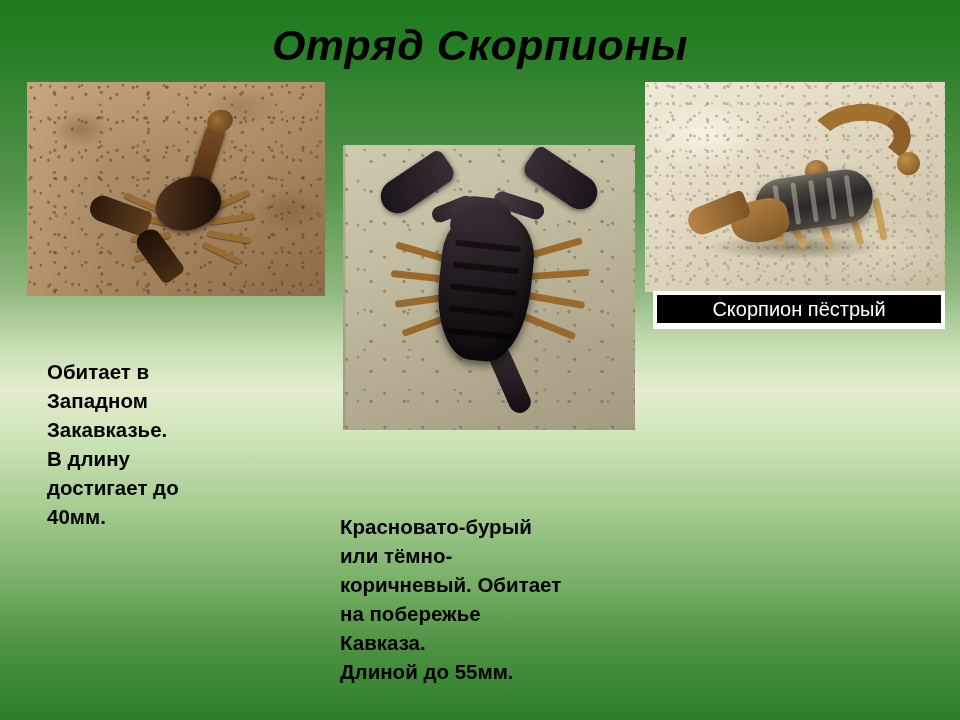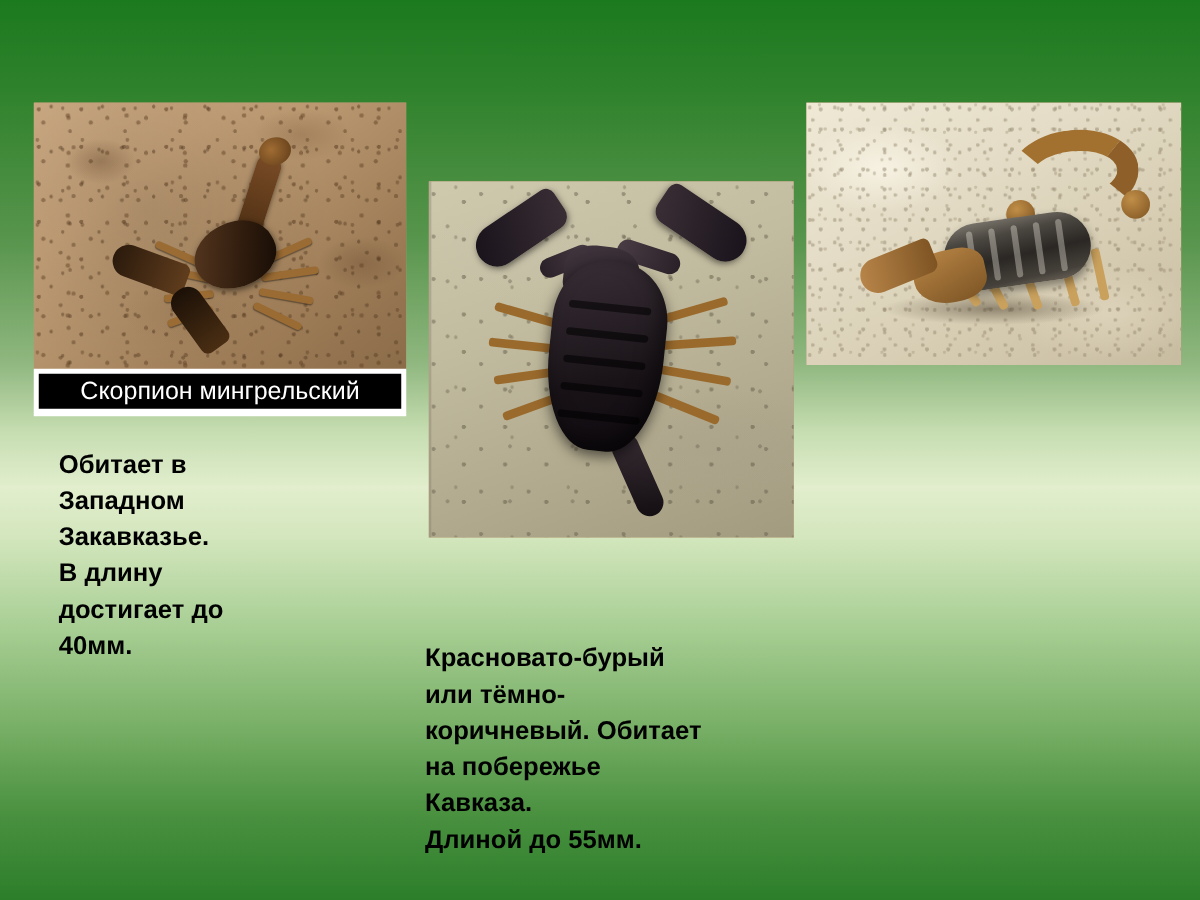--- a/index.html
+++ b/index.html
@@ -286,43 +286,41 @@
   
   #txt1 { left: 47px; top: 357px; width: 250px; }
   #txt2 { left: 340px; top: 512px; width: 300px; }
   #txt3 { left: 669px; top: 357px; width: 270px; }
 </style>
 </head>
 <body>
 
 <div id="slide">
 
+  <div class="slide-title">Отряд Скорпионы</div>
 
   <div class="photo" id="photo1">
     <div class="scene">
       <div class="grain"></div>
       <div class="leg" style="left:96px;  top:118px; width:40px; height:6px;  transform:rotate(24deg);"></div>
       <div class="leg" style="left:100px; top:134px; width:42px; height:6px;  transform:rotate(12deg);"></div>
       <div class="leg" style="left:104px; top:152px; width:40px; height:6px;  transform:rotate(-6deg);"></div>
       <div class="leg" style="left:106px; top:168px; width:38px; height:6px;  transform:rotate(-20deg);"></div>
       <div class="leg" style="left:180px; top:116px; width:44px; height:6px;  transform:rotate(-24deg);"></div>
       <div class="leg" style="left:182px; top:134px; width:46px; height:6px;  transform:rotate(-8deg);"></div>
       <div class="leg" style="left:180px; top:152px; width:44px; height:6px;  transform:rotate(10deg);"></div>
       <div class="leg" style="left:174px; top:168px; width:42px; height:6px;  transform:rotate(26deg);"></div>
       <div class="claw1a"></div>
       <div class="claw1b"></div>
       <div class="tail1"></div>
       <div class="sting1"></div>
       <div class="body1"></div>
     </div>
   </div>
 
-  <div class="caption-frame" id="cap1">
-    <div class="caption-inner">Скорпион мингрельский</div>
-  </div>
 
   <div class="body-text" id="txt1">Обитает в
 Западном
 Закавказье.
 В длину
 достигает до
 40мм.</div>
 
   <div class="photo" id="photo2">
     <div class="scene">
@@ -376,15 +374,18 @@
         <div class="seg3" style="left:38px;"></div>
         <div class="seg3" style="left:56px;"></div>
         <div class="seg3" style="left:74px;"></div>
         <div class="seg3" style="left:92px;"></div>
       </div>
       <div class="head3"></div>
       <div class="claw3"></div>
     </div>
   </div>
 
+  <div class="caption-frame" id="cap3">
+    <div class="caption-inner">Скорпион пёстрый</div>
+  </div>
 
 
 </div>
 
 </body></html>

